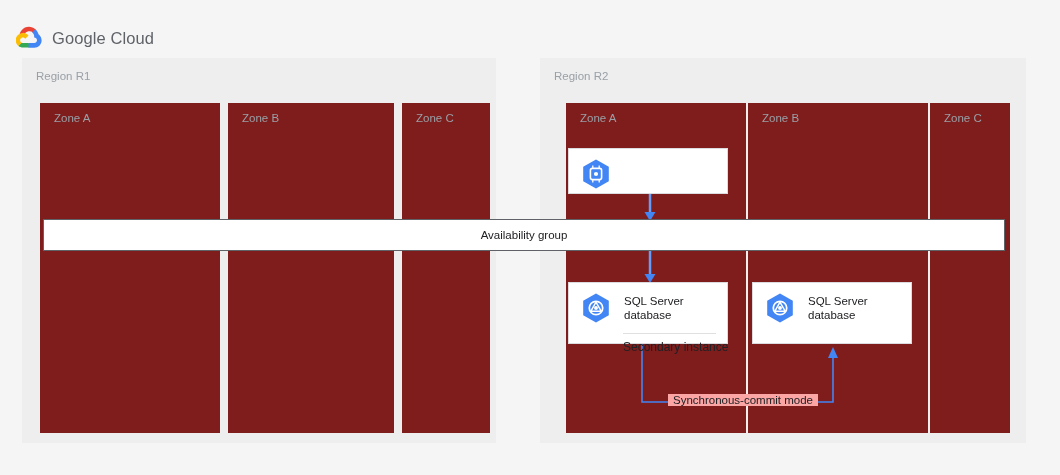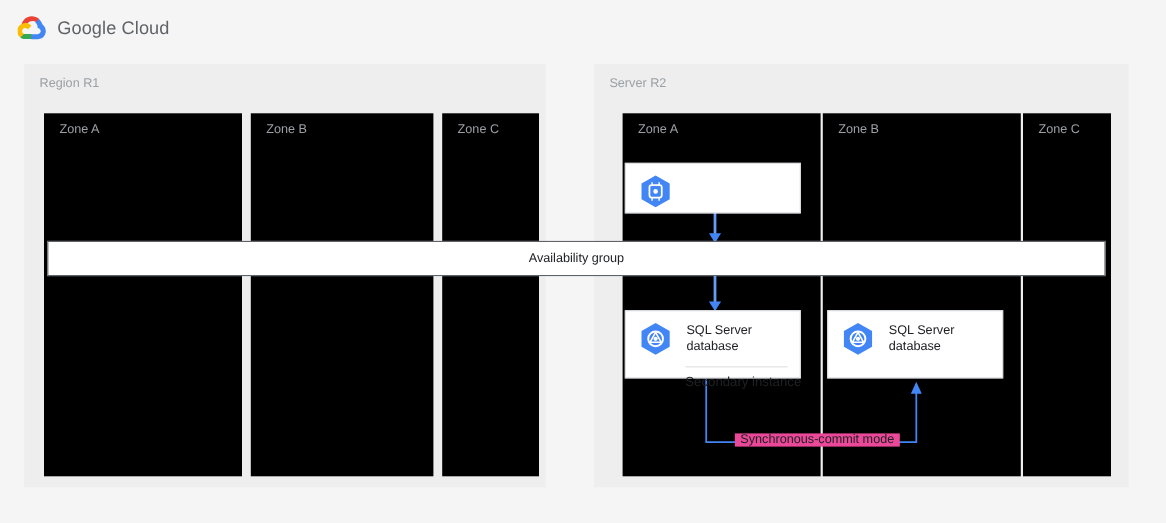--- a/index.html
+++ b/index.html
@@ -15,21 +15,21 @@
   }
   .page {
     position: relative;
     width: 1060px;
     height: 475px;
   }
 
   
   .header {
     position: absolute;
-    left: 0; top: 4px;
+    left: 0; top: 16px;
     width: 1060px;
     height: 44px;
     display: flex;
     align-items: center;
     padding-left: 16px;
     box-sizing: border-box;
   }
   .gc-logo {
     width: 26px;
     height: 26px;
@@ -52,21 +52,21 @@
   .region-label {
     position: absolute;
     left: 14px;
     top: 12px;
     font-size: 11.5px;
     color: #9aa0a6;
     white-space: nowrap;
   }
   .zone {
     position: absolute;
-    background: #000000;
+    background: #7f1d1d;
   }
   .zone-label {
     position: absolute;
     left: 14px;
     top: 9px;
     font-size: 11.5px;
     color: #9aa0a6;
     white-space: nowrap;
   }
 
@@ -138,21 +138,21 @@
 
   
   .conn {
     position: absolute;
     z-index: 4;
   }
   .sync-label {
     position: absolute;
     font-size: 11.5px;
     color: #202124;
-    background: #ec4899;
+    background: #fca5a5;
     padding: 0 5px;
     white-space: nowrap;
     z-index: 5;
   }
 </style>
 </head>
 <body>
 
 <div class="page">
 
@@ -174,21 +174,21 @@
     </div>
     <div class="zone" style="left:206px; top:45px; width:166px; height:330px;">
       <div class="zone-label">Zone B</div>
     </div>
     <div class="zone" style="left:380px; top:45px; width:88px; height:330px;">
       <div class="zone-label">Zone C</div>
     </div>
   </div>
 
   <div class="region" style="left:540px; top:58px; width:486px; height:385px;">
-    <div class="region-label">Server R2</div>
+    <div class="region-label">Region R2</div>
 
     <div class="zone" style="left:26px; top:45px; width:180px; height:330px;">
       <div class="zone-label">Zone A</div>
     </div>
     <div class="zone" style="left:208px; top:45px; width:180px; height:330px;">
       <div class="zone-label">Zone B</div>
     </div>
     <div class="zone" style="left:390px; top:45px; width:80px; height:330px;">
       <div class="zone-label">Zone C</div>
     </div>

